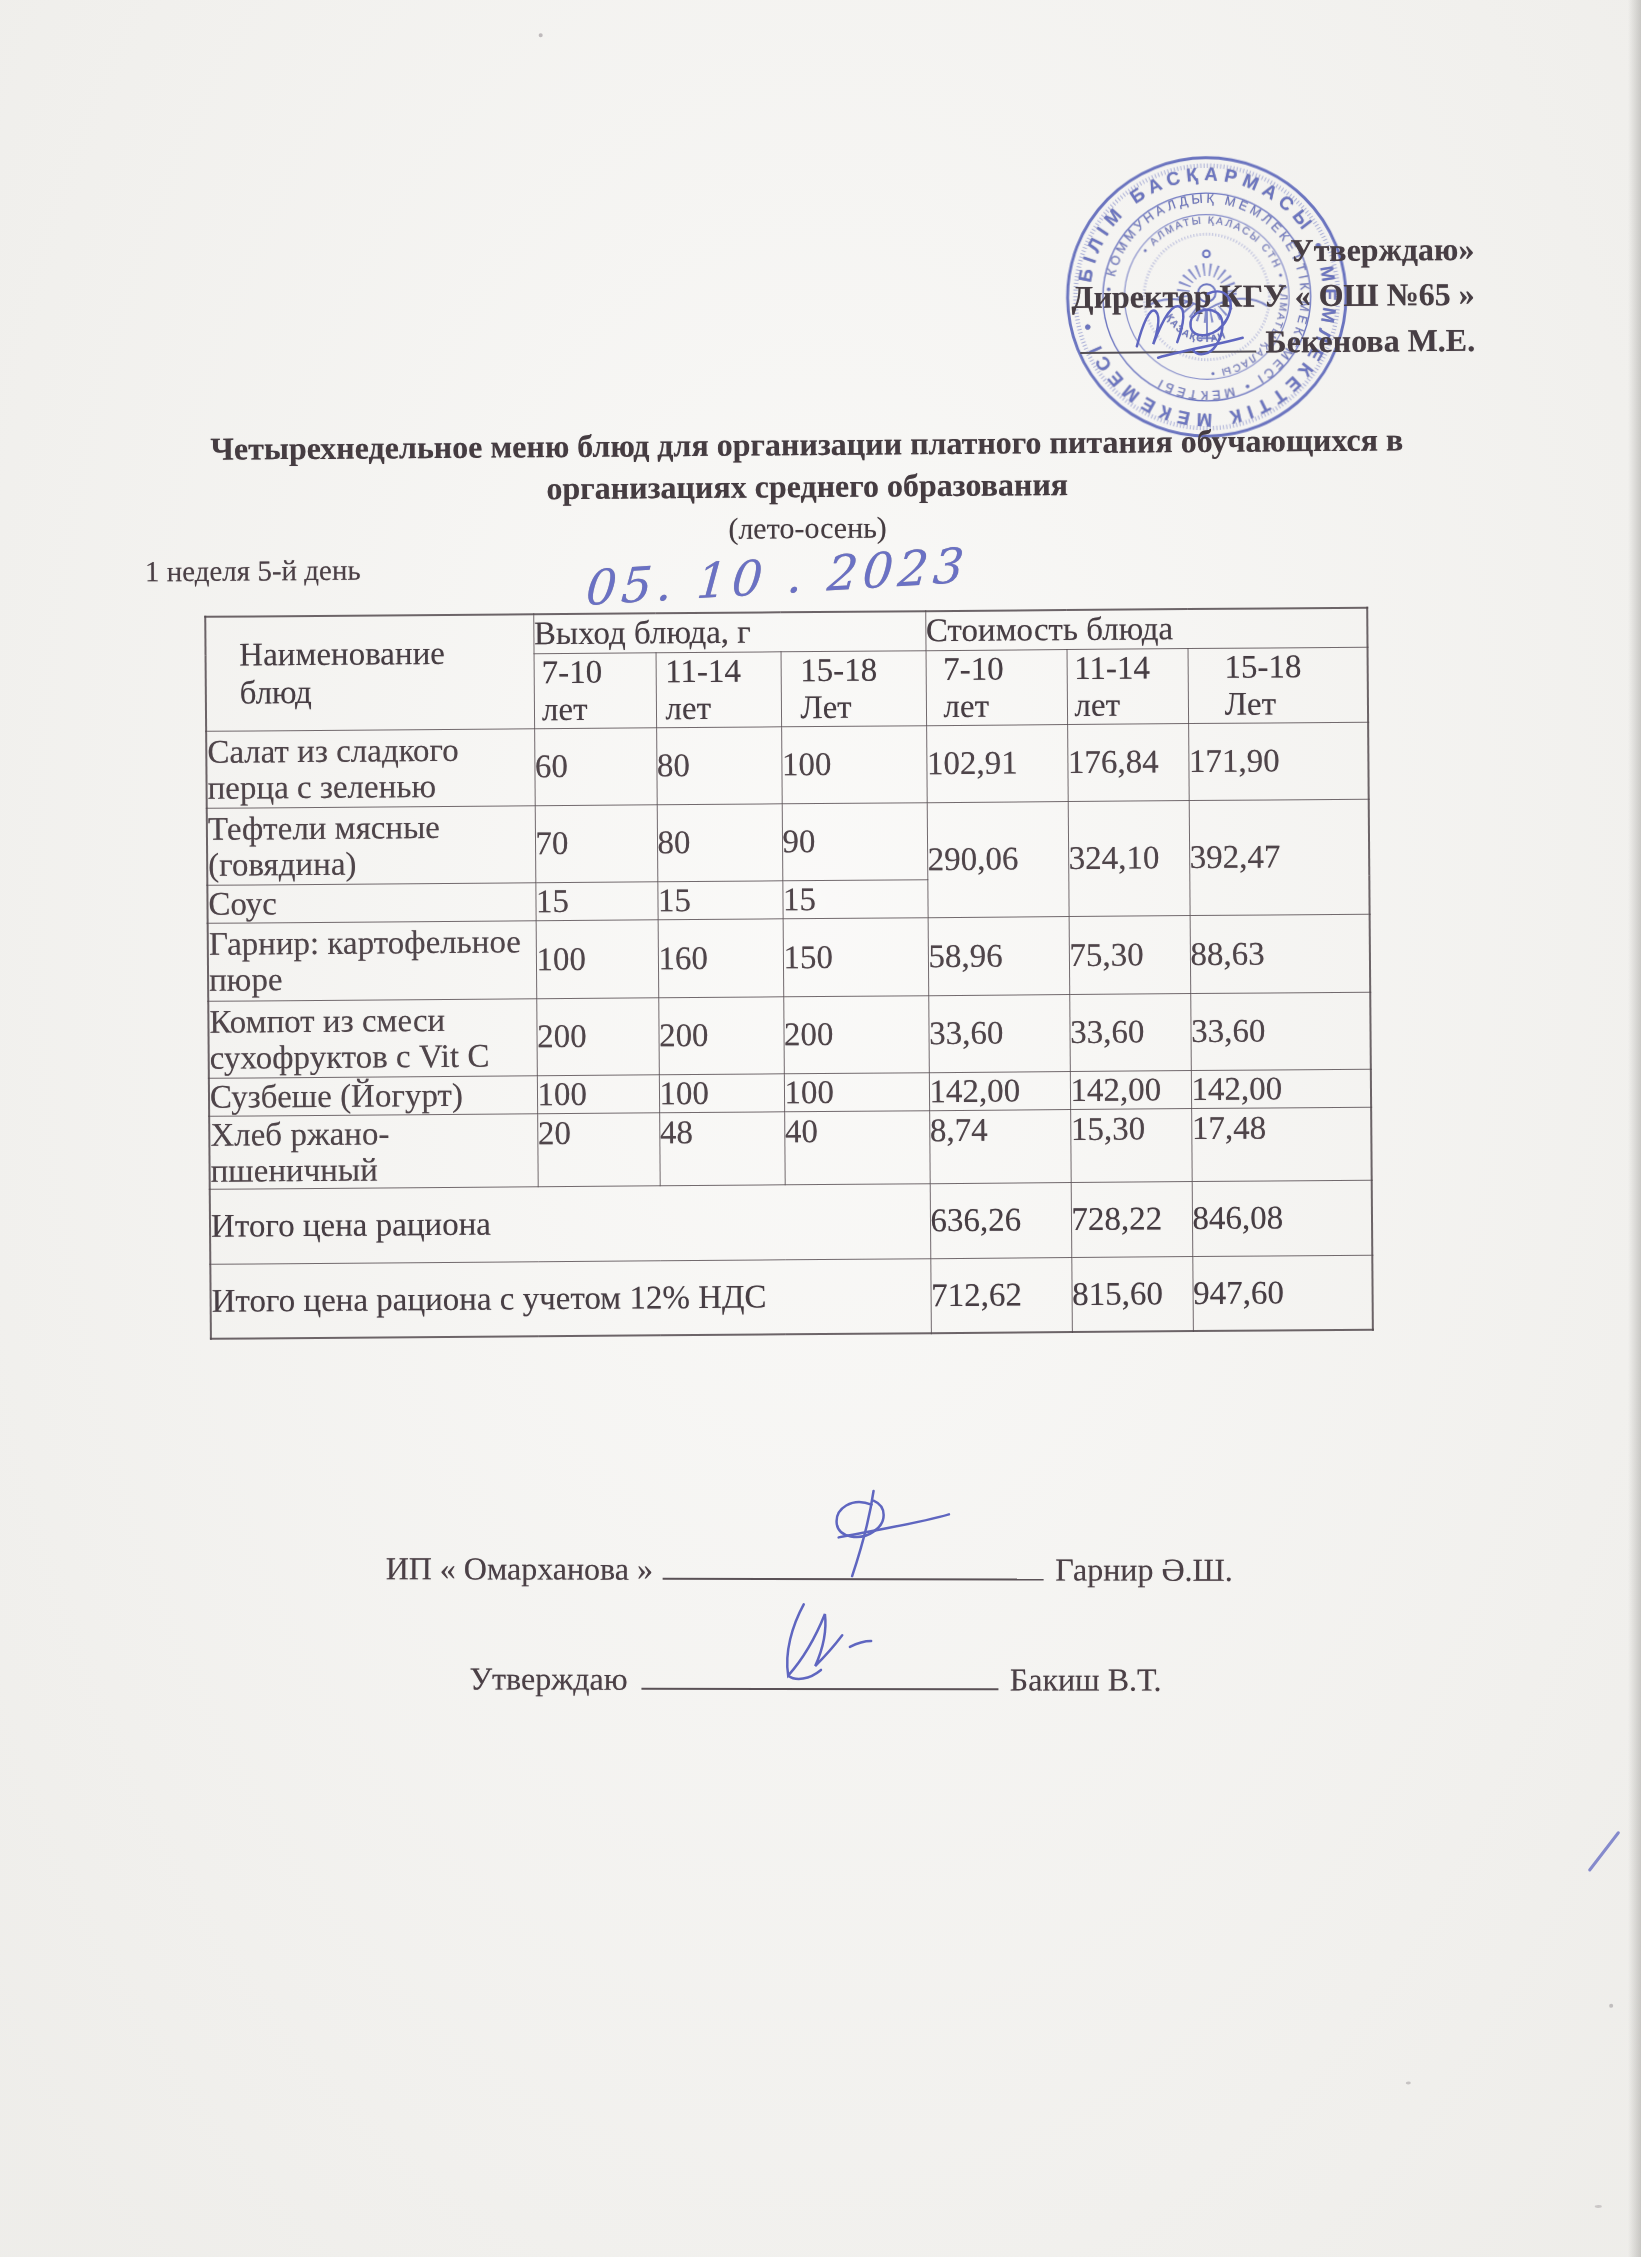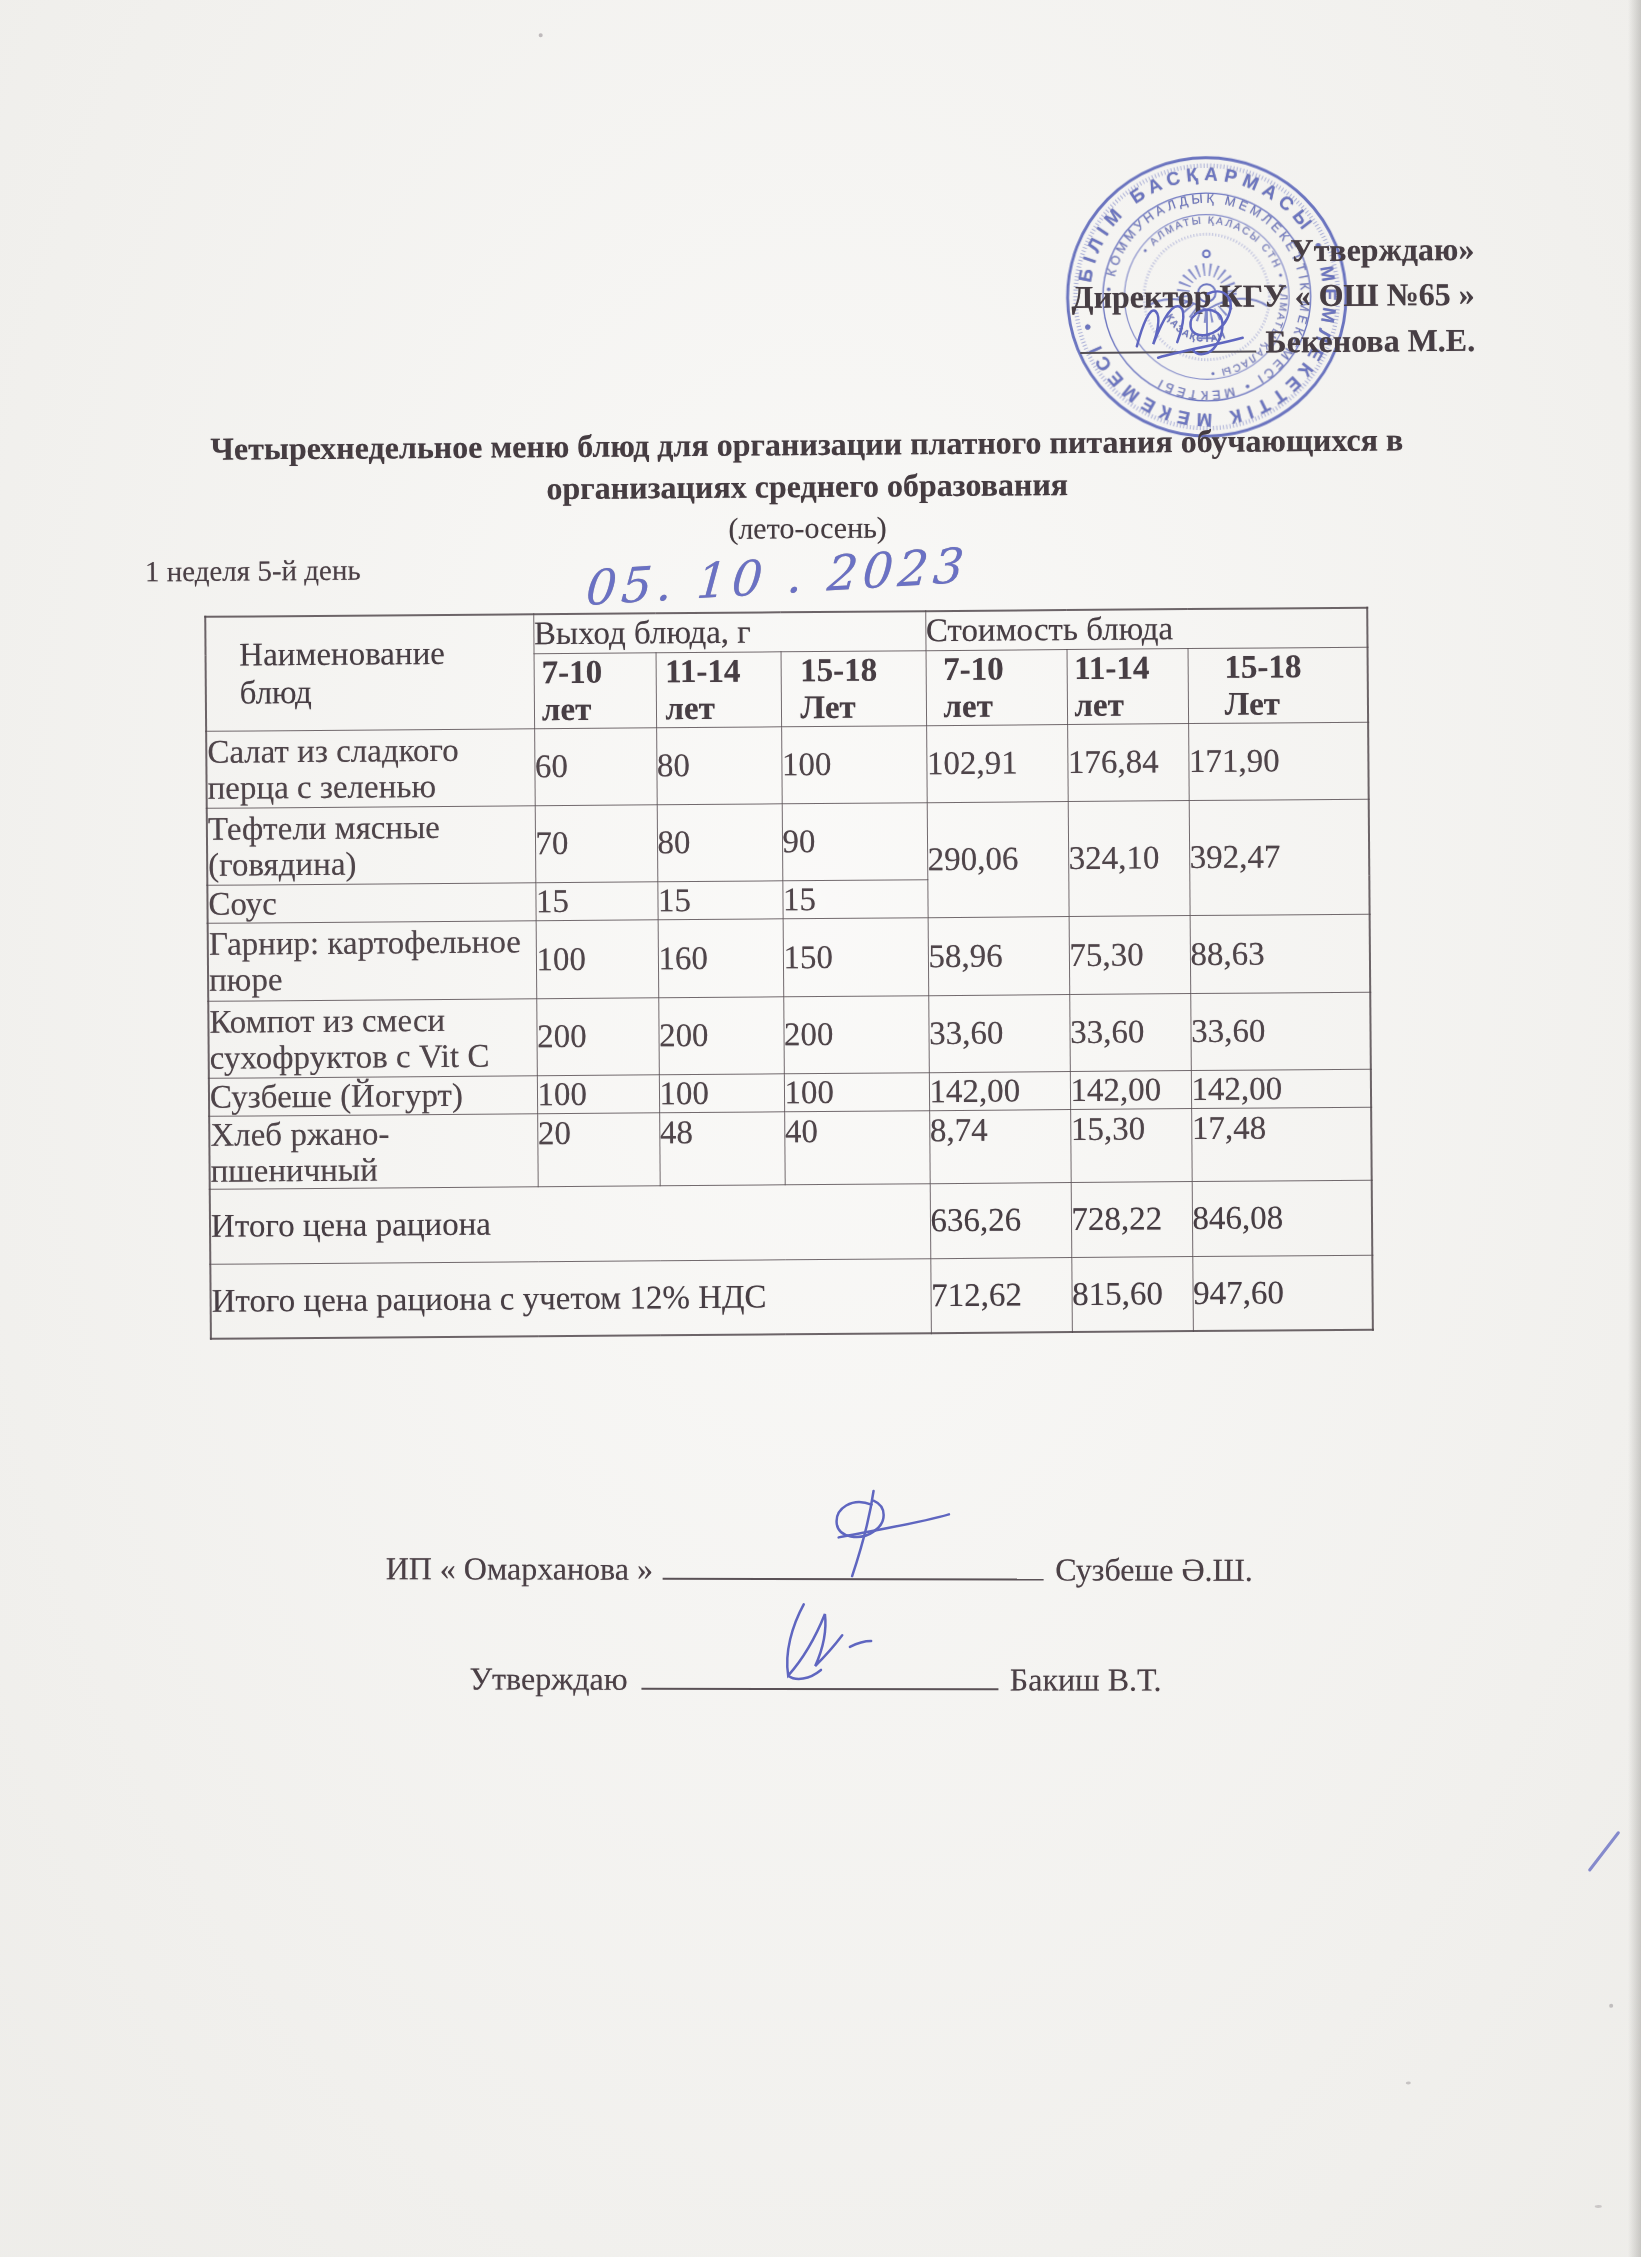--- a/index.html
+++ b/index.html
@@ -54,21 +54,21 @@
   table.menu td, table.menu th{
     border:1.9px solid rgba(84,74,79,.82);
     padding:0;vertical-align:middle;font-weight:normal;text-align:left;
     overflow:hidden;
   }
   table.menu{border:2.9px solid rgba(84,74,79,.85);}
   th.h-name{vertical-align:top;text-align:center;font-weight:bold;padding-top:3.9px;line-height:38px;color:#473e44;}
   th.h-name div{width:261px;margin:0 auto;}
   th.h-group{font-weight:bold;padding-left:19.3px;line-height:33px;color:#473e44;}
   th.h-age{vertical-align:top;text-align:center;font-weight:bold;line-height:37px;padding-top:2.9px;color:#473e44;}
-  th.h-age div{width:106px;margin:0 auto;font-weight:bold;}
+  th.h-age div{width:106px;margin:0 auto;}
   td.name{vertical-align:top;padding:1.9px 39px 0 7.7px;line-height:36px;}
   td.num{padding-left:15.4px;}
   tr.row-top td.num{vertical-align:top;padding-top:1.9px;}
   td.merged{vertical-align:middle;padding-top:29px;}
   td.t-label{vertical-align:top;font-weight:bold;padding:1.9px 7.7px 0 7.7px;color:#473e44;}
   td.t-val{vertical-align:bottom;font-weight:bold;padding:0 0 7.7px 15.4px;color:#473e44;}
 
   
   .footer{position:absolute;left:0;top:0;width:100%;transform:rotate(0.55deg);font-size:32px;}
   .f-line{display:inline-block;border-bottom:2.4px solid #5a5156;position:relative;vertical-align:baseline;}
@@ -267,21 +267,21 @@
       </table>
 
     <div class="footer">
       <div class="f-row1">
         <span>ИП « Омарханова »</span><span class="f-line"><svg class="squig" style="left:116px;top:-60px" width="174" height="97" viewBox="0 0 180 100">
               <g fill="none" stroke="#5f66c0" stroke-width="2.6" stroke-linecap="round">
                 <path d="M96,22 C76,14 58,26 60,42 C62,56 84,60 98,50 C112,41 112,24 98,18"></path>
                 <path d="M98,8 C94,36 86,66 76,96"></path>
                 <path d="M62,56 C100,48 142,42 176,32"></path>
               </g>
-            </svg></span><span>Сузбеше Ә.Ш.</span>
+            </svg></span><span>Гарнир Ә.Ш.</span>
       </div>
       <div class="f-row2">
         <span>Утверждаю</span><span class="f-line"><svg class="squig" style="left:106px;top:-66px" width="145" height="106" viewBox="0 0 150 110">
               <g fill="none" stroke="#5f66c0" stroke-width="2.6" stroke-linecap="round">
                 <path d="M58,18 C46,40 38,68 42,92 C58,74 72,48 80,28 C82,44 78,64 70,82 C82,70 92,58 98,50"></path>
                 <path d="M42,92 C50,98 64,96 76,86"></path>
                 <path d="M106,62 C114,58 122,56 128,56"></path>
               </g>
             </svg></span><span>Бакиш В.Т.</span>
       </div>

